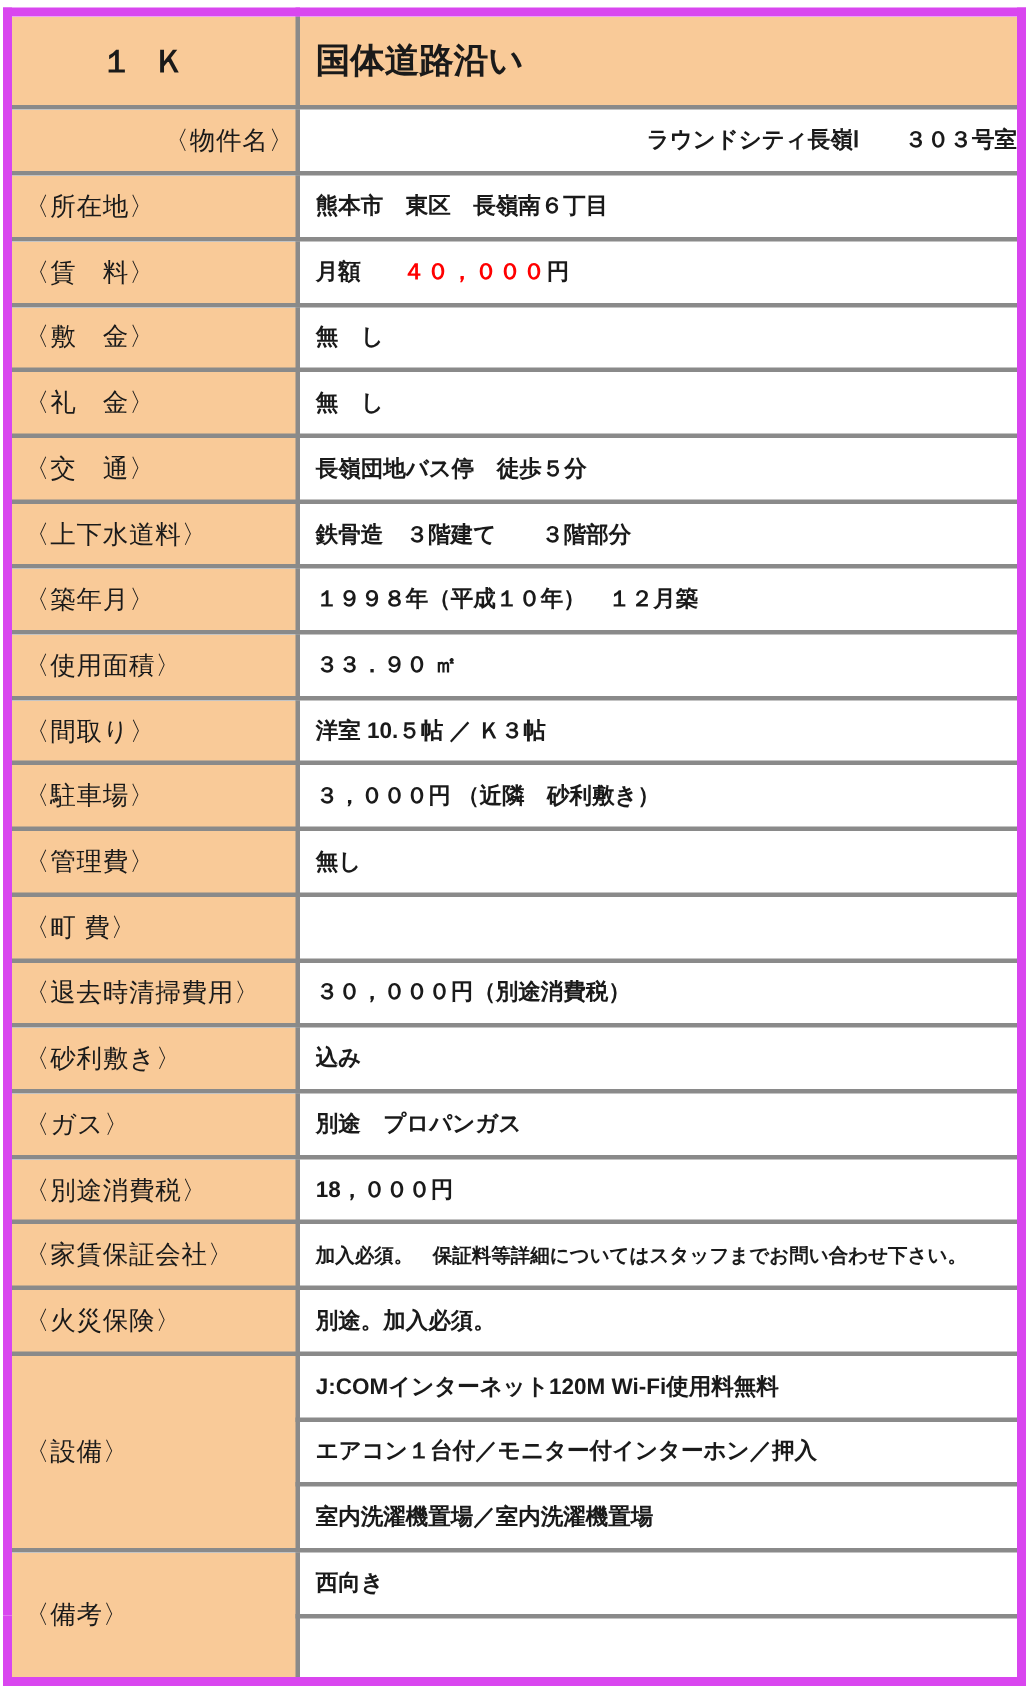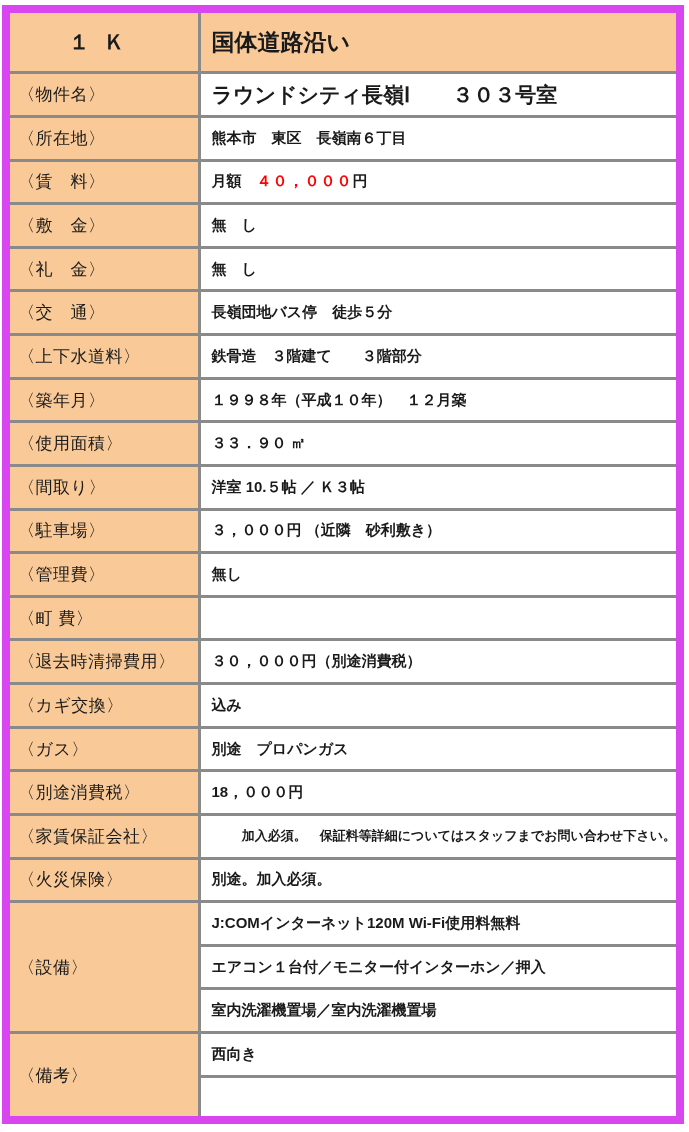--- a/index.html
+++ b/index.html
@@ -12,21 +12,21 @@
     font-family: "Liberation Sans", sans-serif;
     color: #1a1a1a;
   }
   .page { width: 689px; height: 1132px; }
   table.spec {
     border-collapse: collapse;
     table-layout: fixed;
     width: 682px;
     height: 1119px;
     margin: 5px 0 0 2px;
-    border: 8px solid #d946ef;
+    border: 6px solid #d946ef;
   }
   col.c-label { width: 193px; }
   td {
     border: 3px solid #8a8a8a;
     vertical-align: middle;
     overflow: hidden;
     white-space: nowrap;
     padding: 0;
   }
   td.label {
@@ -49,25 +49,25 @@
     font-size: 21px;
     font-weight: bold;
     letter-spacing: 14px;
     padding-left: 0;
   }
   td.headline-cell {
     font-size: 23px;
     font-weight: bold;
     background: #F9CA98;
   }
-  tr.name-row { height: 53px; }
-  tr.name-row td.value { font-size: 21px; }
+  tr.name-row { height: 53px; text-align: right; }
+  tr.name-row td.value { font-size: 15px; }
   tr.std { height: 41px; }
-  td.small-value { font-size: 13px; text-align: right; }
-  span.red { color: #FF0000; }
+  td.small-value { font-size: 13px; }
+  span.red { color: #FF0000; margin-left: 13px; }
   span.rent-amount { letter-spacing: 1px; }
 </style>
 </head>
 <body>
 
 <div class="page">
   <table class="spec">
     <colgroup>
         <col class="c-label">
         <col class="c-value">
@@ -142,21 +142,21 @@
         <td class="label">〈町 費〉</td>
         <td class="value"></td>
       </tr>
 
       <tr class="std">
         <td class="label">〈退去時清掃費用〉</td>
         <td class="value">３０，０００円（別途消費税）</td>
       </tr>
 
       <tr class="std">
-        <td class="label">〈カギ交換〉</td>
+        <td class="label">〈砂利敷き〉</td>
         <td class="value">込み</td>
       </tr>
 
       <tr class="std">
         <td class="label">〈ガス〉</td>
         <td class="value">別途　プロパンガス</td>
       </tr>
 
       <tr class="std">
         <td class="label">〈別途消費税〉</td>

